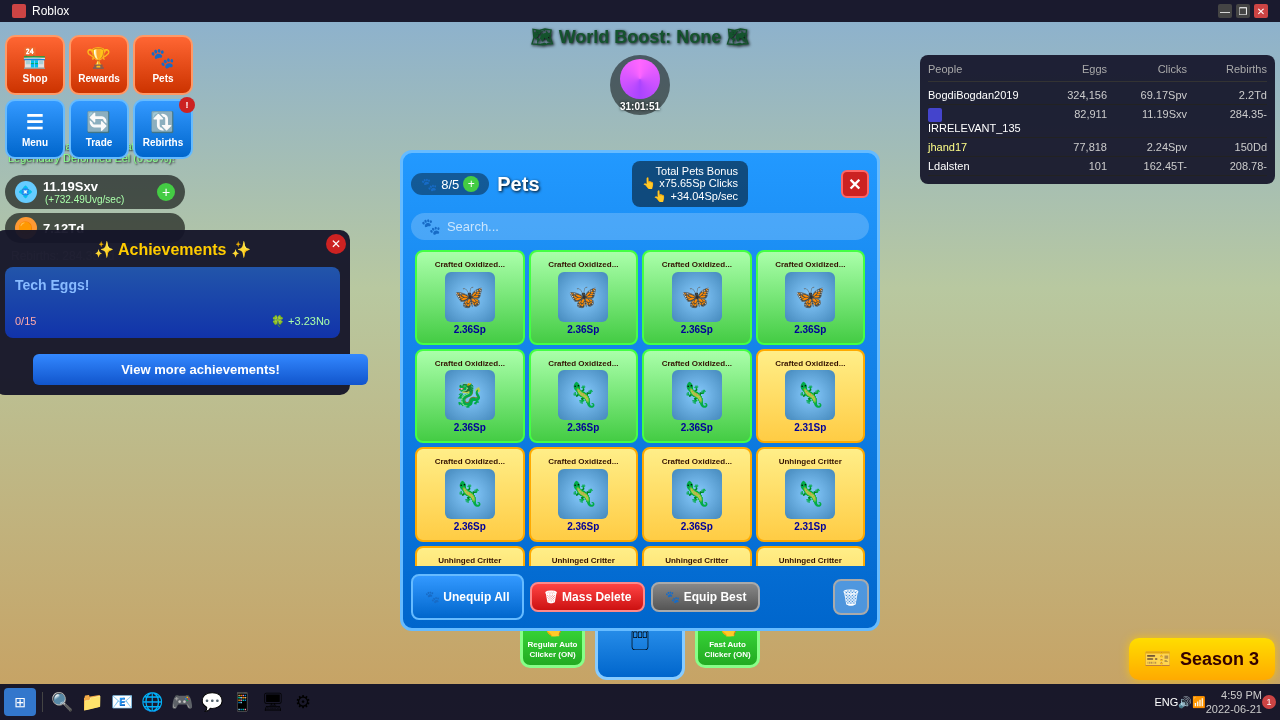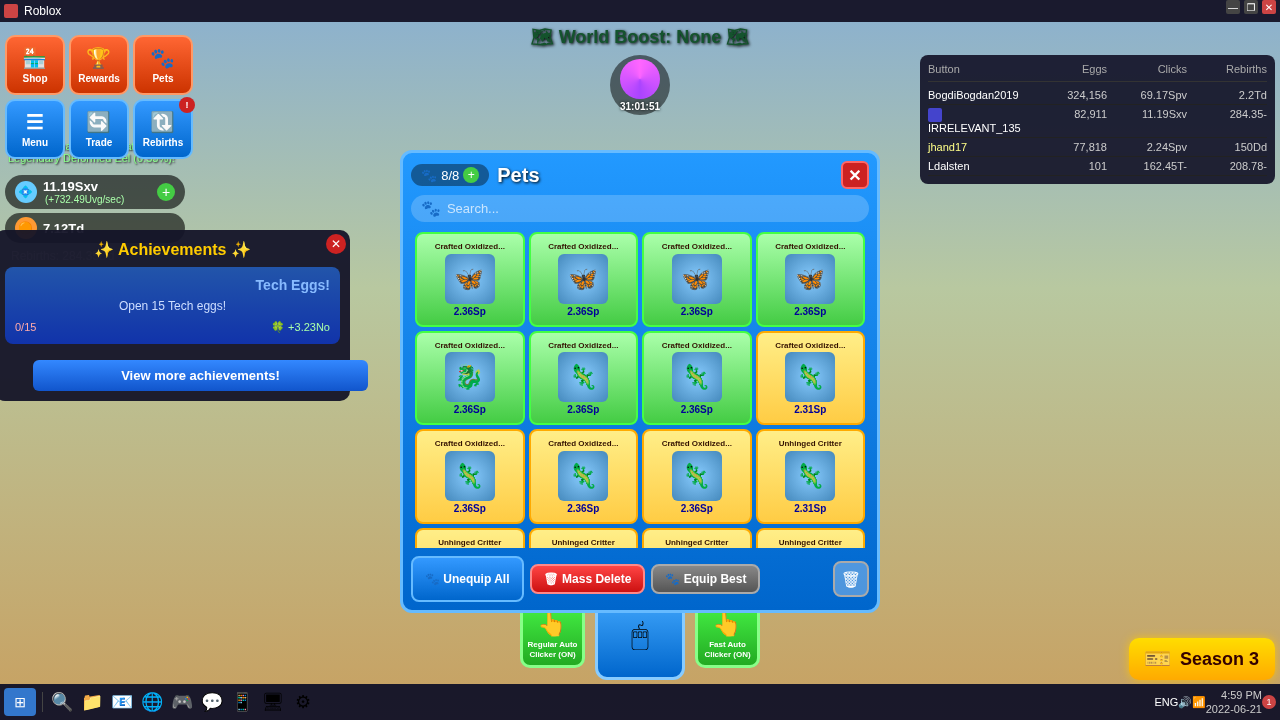--- a/index.html
+++ b/index.html
@@ -19,22 +19,23 @@
       background: linear-gradient(180deg, #8ab0d0 0%, #b8c8a0 40%, #c8a060 100%);
     }
 
     
     .title-bar {
       position: absolute;
       top: 0; left: 0; right: 0;
       height: 22px;
       background: #1a1a2e;
       display: flex;
+      align-items: center;
       justify-content: space-between;
-      padding: 0 4px;
+      padding: 0 12px;
       z-index: 100;
     }
     .title-bar-left {
       display: flex;
       align-items: center;
       gap: 6px;
       color: white;
       font-size: 12px;
     }
     .title-bar-icon {
@@ -262,22 +263,22 @@
     .ach-card {
       background: linear-gradient(180deg, #2255aa 0%, #1133aa 100%);
       border-radius: 8px;
       padding: 10px;
       margin-bottom: 8px;
     }
     .ach-card-title {
       font-size: 14px;
       font-weight: bold;
       color: #88bbff;
-      text-align: right;
-      margin-bottom: 6px;
+      text-align: left;
+      margin-bottom: 22px;
     }
     .ach-desc {
       font-size: 12px;
       color: #ccddff;
       text-align: center;
       margin-bottom: 8px;
     }
     .ach-progress-row {
       display: flex;
       justify-content: space-between;
@@ -697,21 +698,21 @@
   <div class="currency-item">
     <div class="currency-icon orange">🟠</div>
     <div class="currency-value">7.12Td</div>
   </div>
   <div class="rebirths-text">Rebirths: 284.35Dd</div>
   <div class="volume-icon">🔇</div>
 </div>
 
 <div class="leaderboard">
   <div class="lb-header">
-    <span>Button</span>
+    <span>People</span>
     <span style="text-align:right;">Eggs</span>
     <span style="text-align:right;">Clicks</span>
     <span style="text-align:right;">Rebirths</span>
   </div>
   <div class="lb-row">
     <span class="lb-name">BogdiBogdan2019</span>
     <span class="lb-val">324,156</span>
     <span class="lb-val">69.17Spv</span>
     <span class="lb-val">2.2Td</span>
   </div>
@@ -736,43 +737,53 @@
     <span class="lb-val">162.45T-</span>
     <span class="lb-val">208.78-</span>
   </div>
 </div>
 
 <div class="achievements-panel">
   <button class="ach-close-btn">✕</button>
   <div class="ach-title">✨ Achievements ✨</div>
   <div class="ach-card">
     <div class="ach-card-title">Tech Eggs!</div>
-    <div class="ach-desc">Open 15 Tech eggs!</div>
     <div class="ach-progress-vals">
       <span class="ach-prog-val">0/15</span>
       <span class="ach-reward-val">🍀 +3.23No</span>
     </div>
   </div>
   <button class="view-more-btn">View more achievements!</button>
 </div>
 
 <div class="season-badge">
   <span class="season-icon">🎫</span>
   <span>Season 3</span>
 </div>
 
 <div class="pets-panel">
   <div class="pets-header">
     <div class="pets-title-area">
       <div class="pets-capacity">
         <span>🐾</span>
-        <span>8/8</span>
+        <span>8/5</span>
         <div class="pets-cap-plus">+</div>
       </div>
       <span class="pets-title">Pets</span>
+    </div>
+    <div class="pets-bonus">
+      <div>Total Pets Bonus</div>
+      <div>
+        <span>👆</span>
+        <span>x75.65Sp Clicks</span>
+      </div>
+      <div>
+        <span>👆</span>
+        <span>+34.04Sp/sec</span>
+      </div>
     </div>
     <button class="pets-close">✕</button>
   </div>
 
   <div class="pets-search-bar">
     <span>🐾</span>
     <input type="text" placeholder="Search..." style="">
   </div>
 
   <div class="pets-grid" id="pets-grid">

